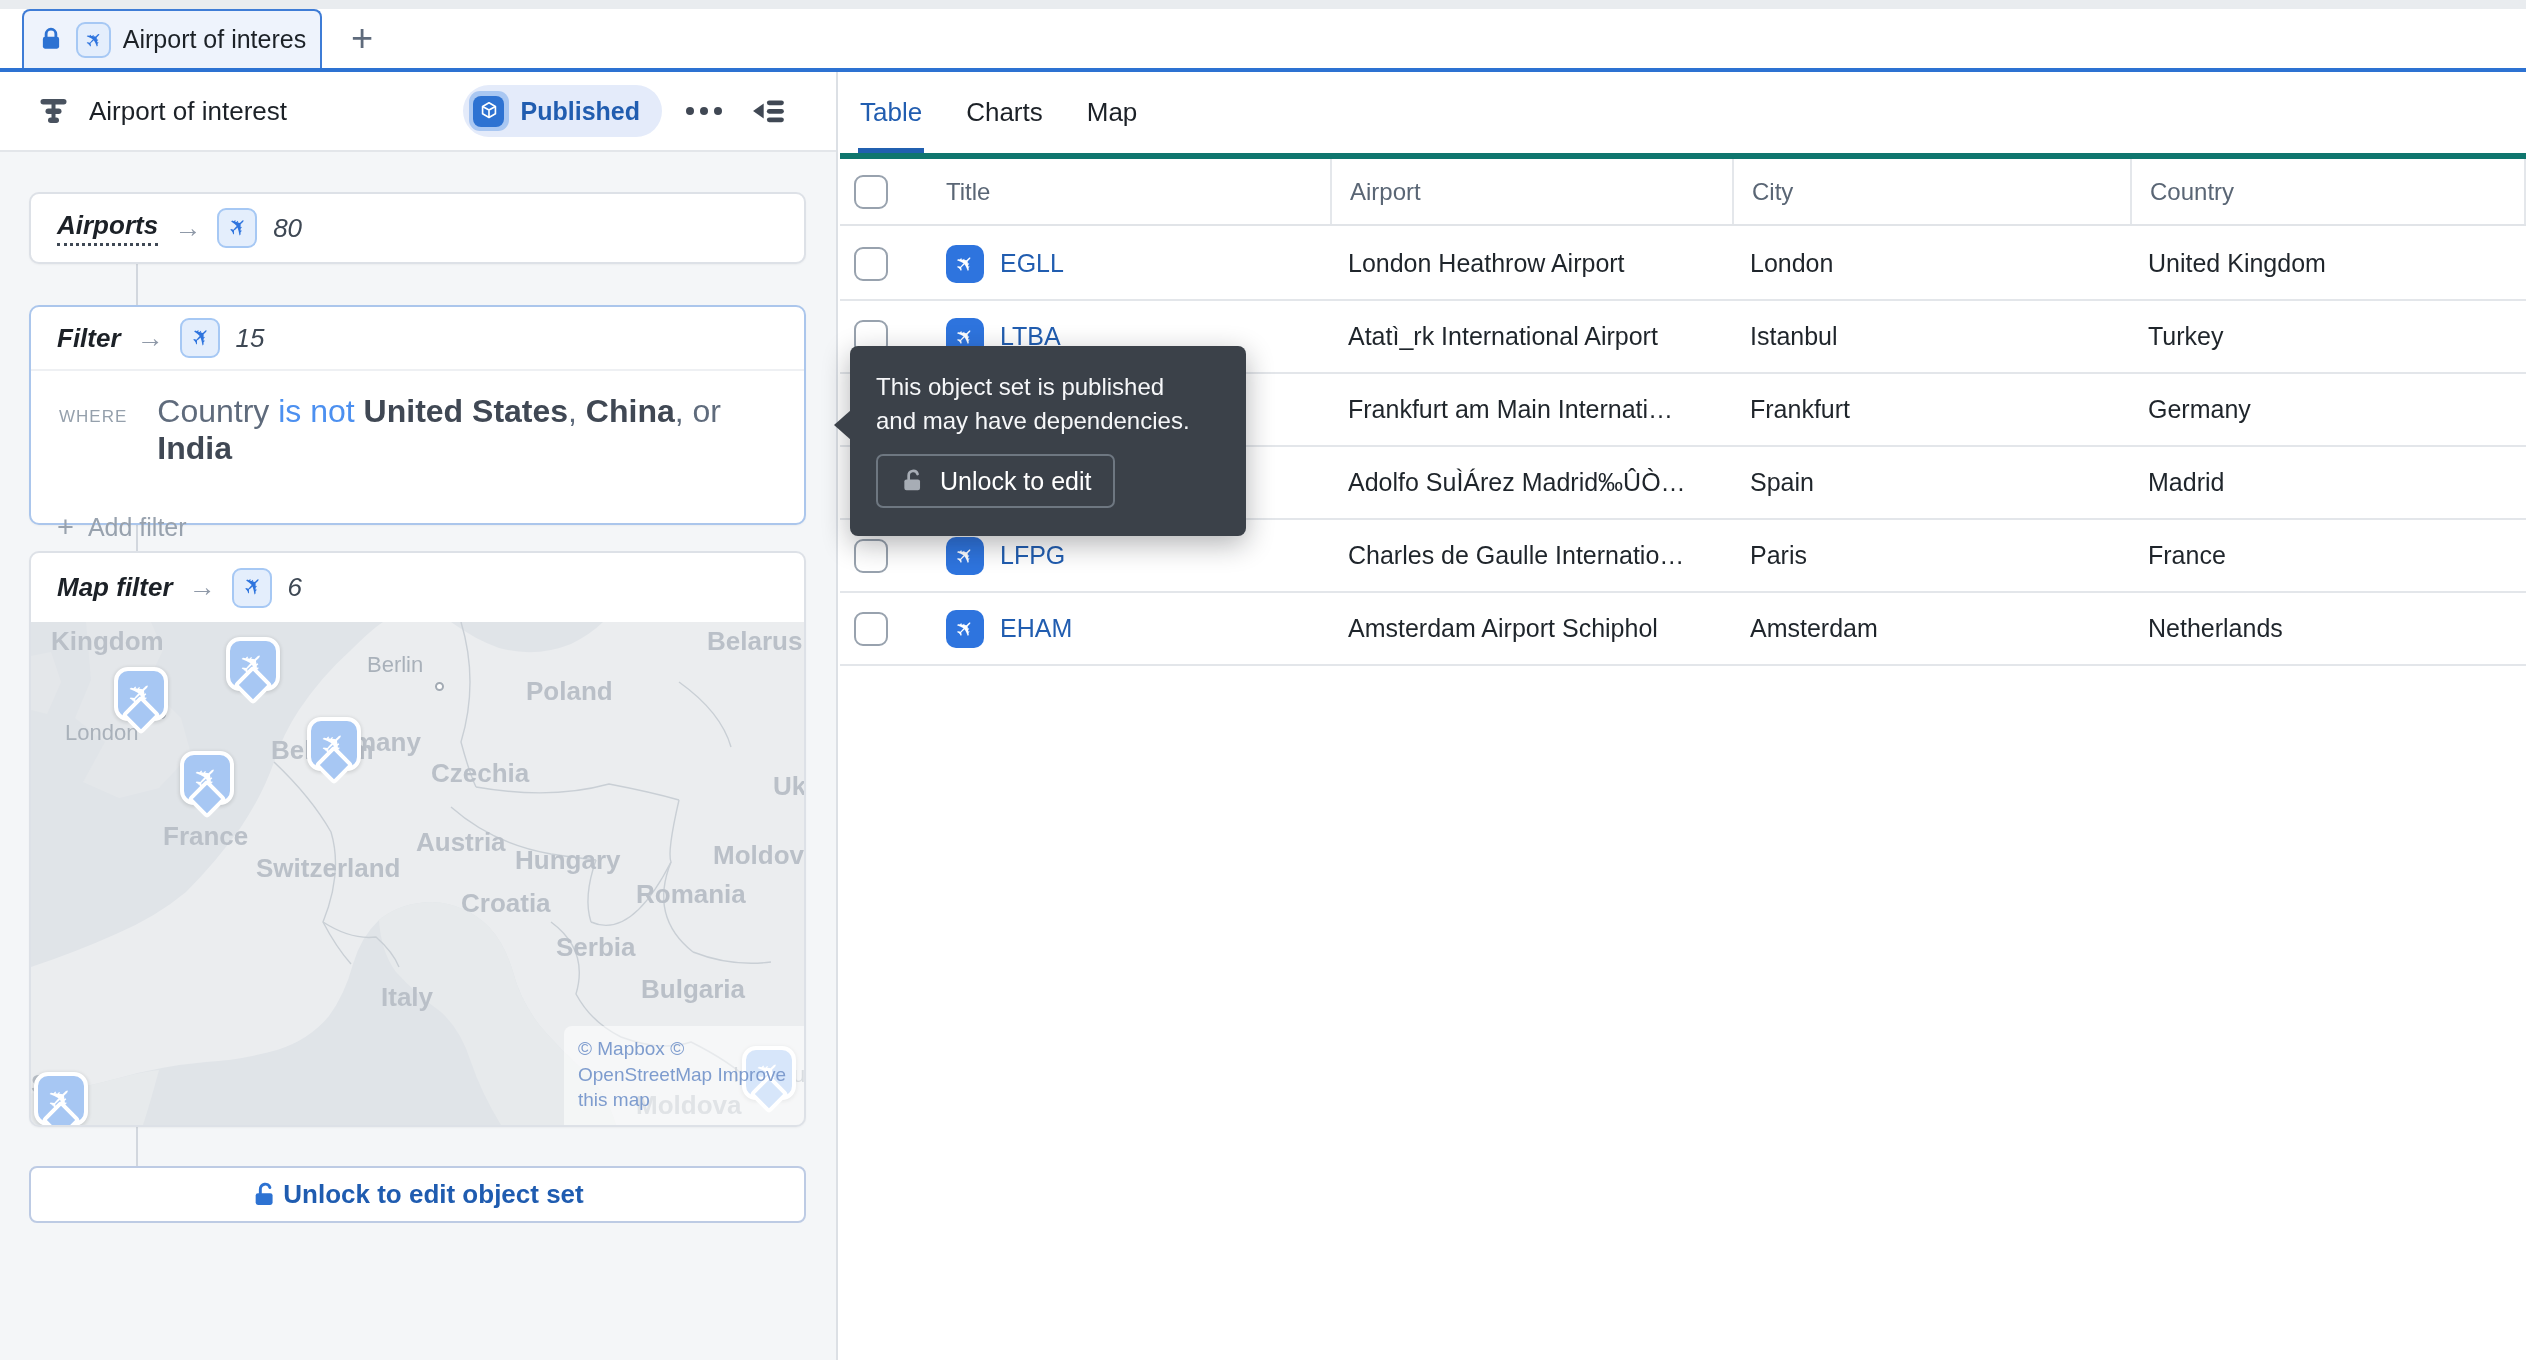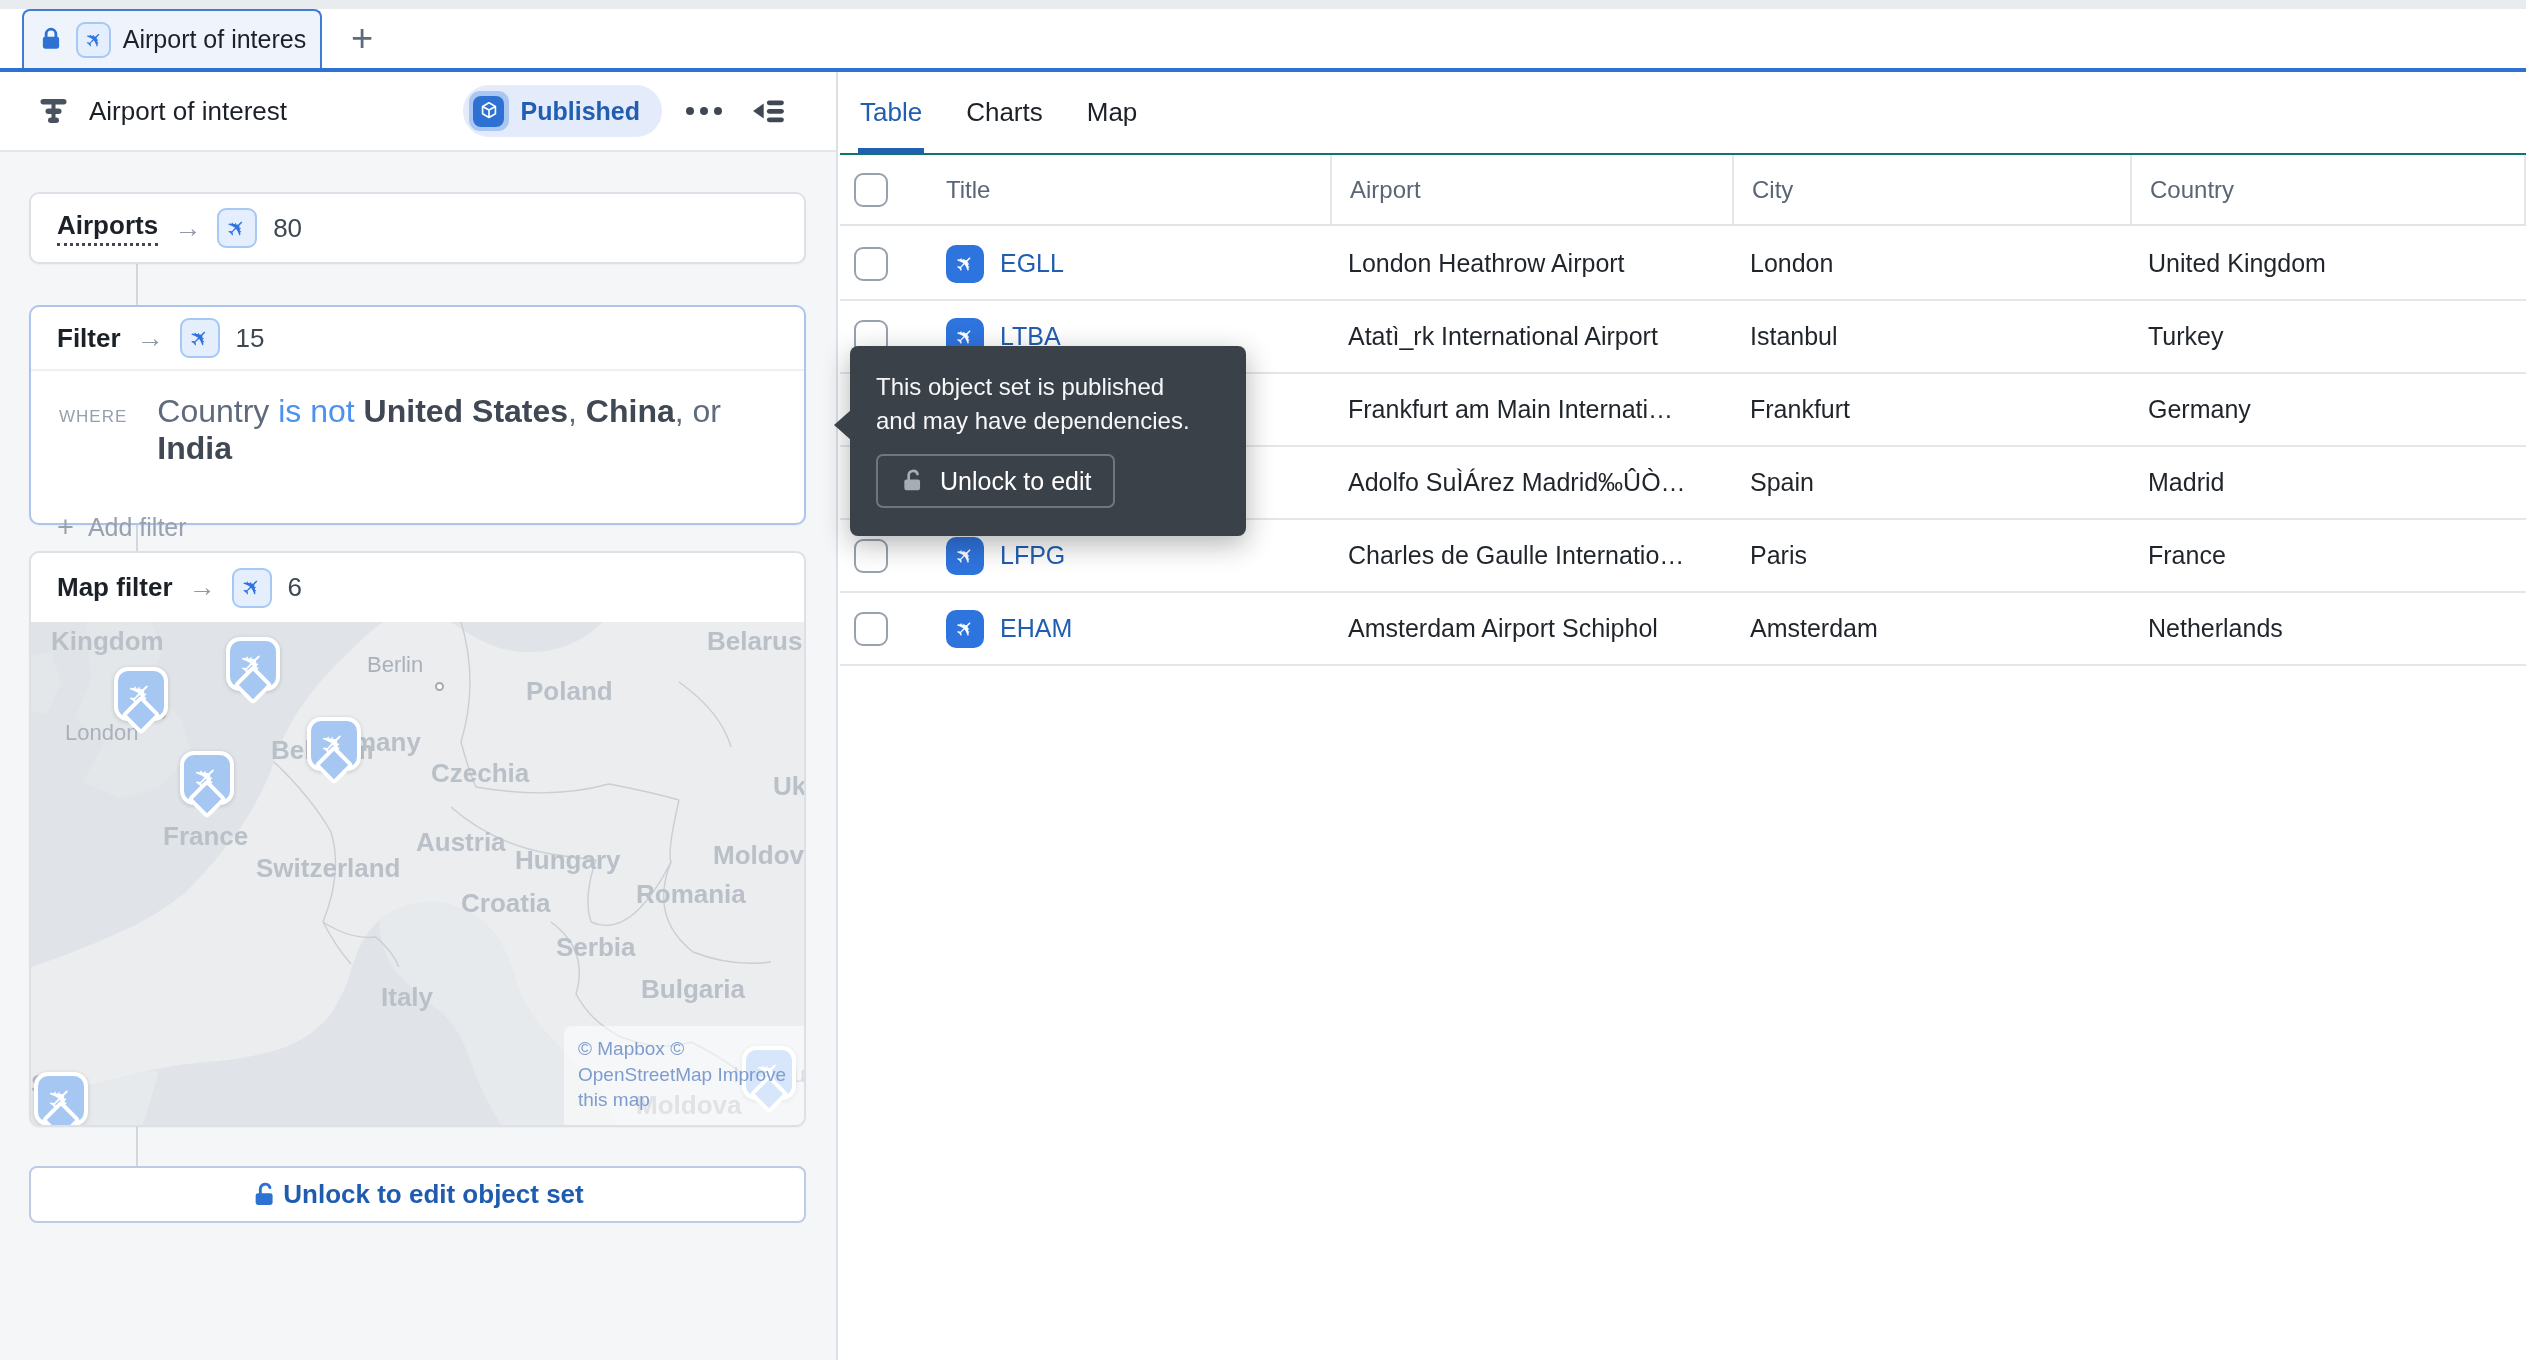--- a/index.html
+++ b/index.html
@@ -39,21 +39,21 @@
   .badge .cube-inner { width:31px; height:31px; border-radius:8px; background:#2D72D2; display:flex; align-items:center; justify-content:center; }
   .badge .badge-label { font-size:25px; font-weight:bold; color:#215DB0; }
   .iconbtn { background:transparent; border:none; cursor:pointer; display:flex; align-items:center; justify-content:center; height:48px; padding:0 6px; }
   .dots { display:flex; gap:6px; }
   .dots span { width:8px; height:8px; border-radius:50%; background:#404854; }
 
   #sidebar-body { position:absolute; left:0; top:82px; width:100%; height:1206px; }
   .connector { position:absolute; left:136px; width:2px; background:#D2D7DE; }
   .card { position:absolute; left:29px; width:777px; background:#fff; border:2px solid #DDE1E7; border-radius:10px;
     box-shadow:0 1px 2px rgba(17,20,24,.04); }
-  .card-head { display:flex; align-items:center; padding:0 26px; gap:16px; }
+  .card-head { display:flex; align-items:center; padding:0 26px; gap:16px;font-style:italic; }
   .node-name { font-size:26px; font-weight:bold; color:#1C2127; }
   .node-name.linkish { border-bottom:3px dotted #3F4854; padding-bottom:2px; cursor:pointer; }
   .arrow { color:#8F99A8; font-size:27px; }
   .node-chip { width:40px; height:40px; }
   .node-chip .plane { font-size:23px; }
   .node-count { font-size:26px; color:#3E4854; }
 
   #card-airports { top:38px; height:72px; }
   #card-airports .card-head { height:68px; }
 
@@ -87,21 +87,21 @@
     font-size:26px; font-weight:bold; color:#1F5CB0; cursor:pointer; font-family:inherit; }
 
   
   #main { position:absolute; left:840px; top:72px; width:1686px; height:1288px; background:#fff; }
   #view-tabs { position:absolute; left:0; top:0; width:100%; height:81px; display:flex; align-items:center; gap:44px; padding:0 0 0 20px; }
   .vtab { font-size:26px; color:#1C2127; cursor:pointer; position:relative; height:100%; display:flex; align-items:center; }
   .vtab.active { color:#215DB0; }
   .vtab.active::after { content:""; position:absolute; left:-2px; right:-2px; bottom:0; height:5px; background:#2160B0; }
 
   .tgrid { display:grid; grid-template-columns:90px 400px 402px 398px 1fr; }
-  #thead { position:absolute; left:0; top:81px; width:100%; height:73px; border-top:2px solid #0f766e; border-bottom:2px solid #E1E4E8; }
+  #thead { position:absolute; left:0; top:81px; width:100%; height:73px; border-top:6px solid #0f766e; border-bottom:2px solid #E1E4E8; }
   #thead .hcell { display:flex; align-items:center; font-size:24px; color:#5A6675; padding-left:18px; }
   #thead .hcell.sep { border-left:2px solid #E4E7EB; }
   #thead .hcell:last-child { border-right:2px solid #E4E7EB; }
   #tbody { position:absolute; left:0; top:156px; width:100%; }
   .trow { height:73px; border-bottom:2px solid #E3E6EA; background:#fff; }
   .cell { display:flex; align-items:center; font-size:25px; color:#1F252B; padding-left:18px; overflow:hidden; white-space:nowrap; }
   .c-check { justify-content:flex-start; padding-left:14px; }
   .checkbox { width:34px; height:34px; border:2.5px solid #98A2AE; border-radius:9px; background:#fff; cursor:pointer; flex:0 0 auto; }
   .c-title { gap:16px; padding-left:16px; }
   .obj-icon { width:38px; height:38px; border-radius:10px; background:#2E74DE; display:flex; align-items:center; justify-content:center; flex:0 0 auto; }

